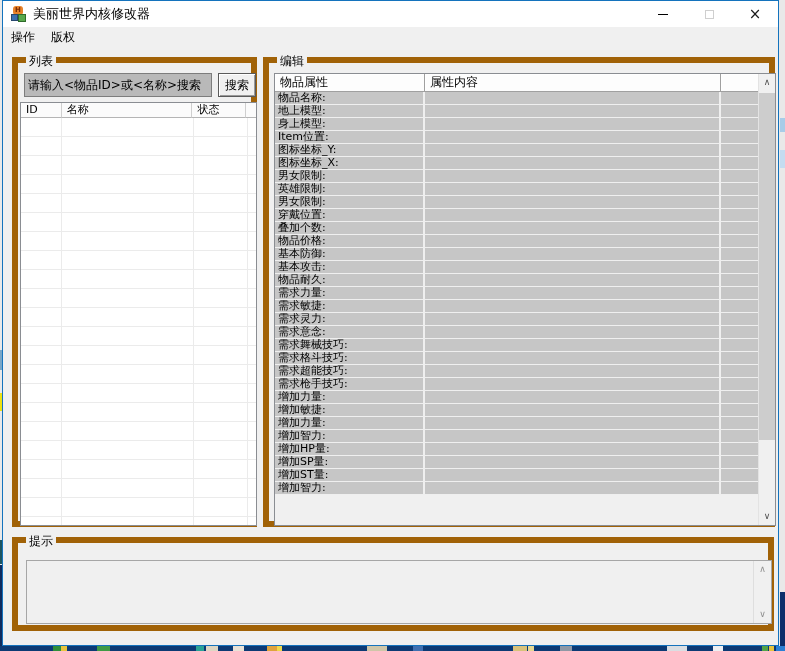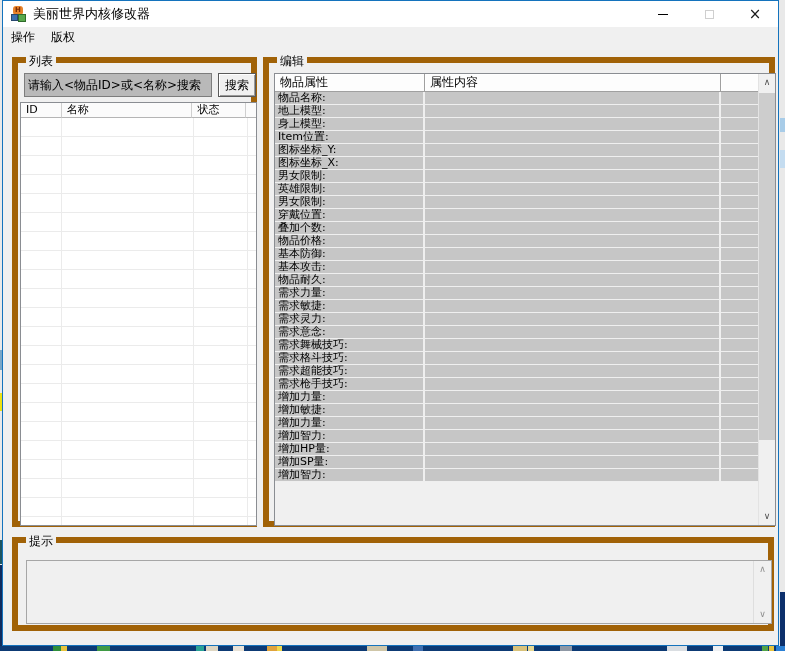--- a/index.html
+++ b/index.html
@@ -456,20 +456,25 @@
                 <div class="ecell lab">增加HP量:</div>
                 <div class="ecell val"></div>
                 <div class="ecell fil"></div>
               </div>
               <div class="erow">
                 <div class="ecell lab">增加SP量:</div>
                 <div class="ecell val"></div>
                 <div class="ecell fil"></div>
               </div>
               <div class="erow">
+                <div class="ecell lab">增加ST量:</div>
+                <div class="ecell val"></div>
+                <div class="ecell fil"></div>
+              </div>
+              <div class="erow">
                 <div class="ecell lab">增加智力:</div>
                 <div class="ecell val"></div>
                 <div class="ecell fil"></div>
               </div>
             </div>
         </div>
         <div class="vscroll">
           <div class="sb-btn sb-up">∧</div>
           <div class="sb-thumb"></div>
           <div class="sb-btn sb-down">∨</div>

